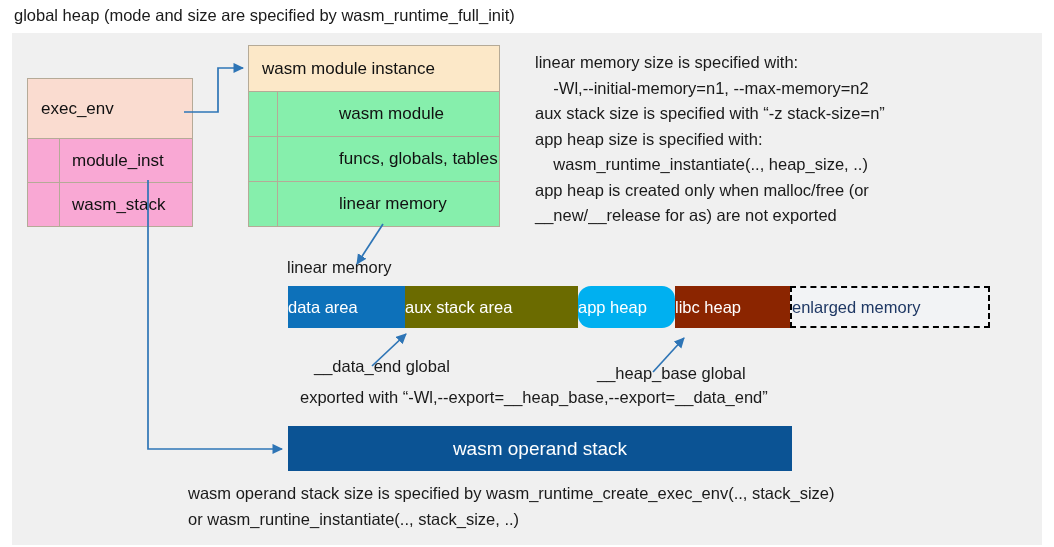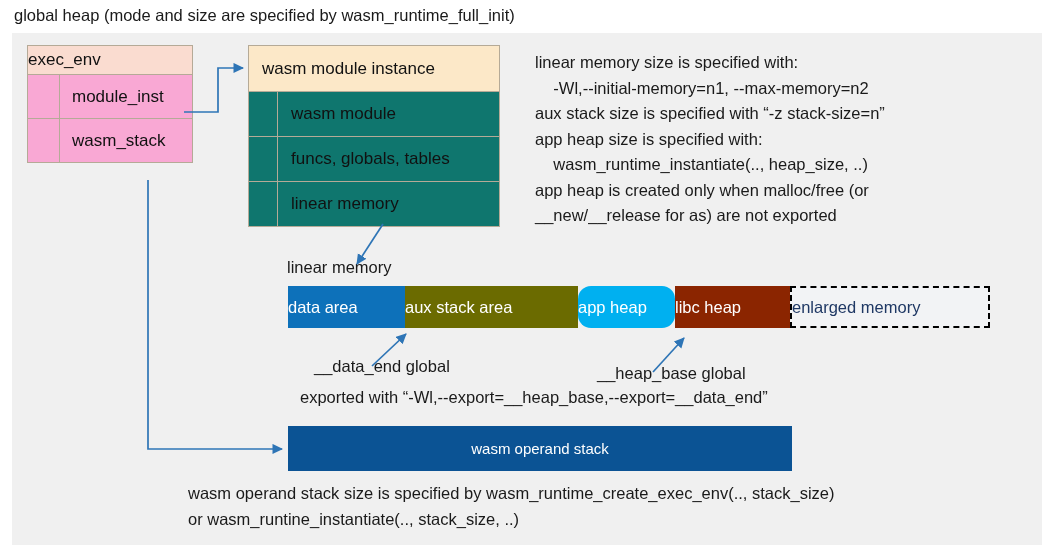--- a/index.html
+++ b/index.html
@@ -21,29 +21,29 @@
   }
 
   
   .sbox{position:absolute;box-sizing:border-box;}
   .srow{
     box-sizing:border-box;display:flex;align-items:center;
     border:1px solid #b5aa97;font-size:17px;color:#111;
   }
 
   #exec-env{left:27px;top:45px;width:166px;}
-  #exec-env .hdr{height:30px;background:#fadcd0;}
+  #exec-env .hdr{height:61px;background:#fadcd0;padding-left:13px;margin-top:33px;}
   #exec-env .sub{height:44px;background:#f9a8d4;}
   #exec-env .sub .gutter{width:32px;height:100%;border-right:1px solid #b5aa97;box-sizing:border-box;flex:0 0 32px;}
   #exec-env .sub .lbl{padding-left:12px;}
   #exec-env .sub.t{border-top:none;}
 
   #wmi{left:248px;top:45px;width:252px;}
   #wmi .hdr{height:47px;background:#fce8c8;padding-left:13px;}
-  #wmi .sub{height:45px;background:#0f766e;}
+  #wmi .sub{height:45px;background:#86efac;gap:48px;}
   #wmi .sub .gutter{width:29px;height:100%;border-right:1px solid #b5aa97;box-sizing:border-box;flex:0 0 29px;}
   #wmi .sub .lbl{padding-left:13px;}
   #wmi .sub.t{border-top:none;}
 
   
   .info{
     position:absolute;left:535px;top:50px;width:500px;
     font-size:16.5px;line-height:25.5px;color:#1a1a1a;white-space:pre;
   }
 
@@ -64,21 +64,21 @@
   
   .anno{position:absolute;font-size:16.5px;color:#1a1a1a;white-space:nowrap;}
   #anno-data-end{left:314px;top:357px;}
   #anno-heap-base{left:597px;top:364px;}
   #anno-exported{left:300px;top:388px;}
 
   
   #operand-stack{
     position:absolute;left:288px;top:426px;width:504px;height:45px;
     background:#0b5394;display:flex;align-items:center;justify-content:center;
-    color:#ffffff;font-size:15px;
+    color:#ffffff;font-size:19px;
   }
   .bottom-note{
     position:absolute;left:188px;top:480px;width:850px;
     font-size:16.5px;line-height:26px;color:#1a1a1a;white-space:pre;
   }
 
   svg.arrows{position:absolute;left:0;top:0;width:1054px;height:547px;pointer-events:none;}
 </style>
 </head>
 <body>

